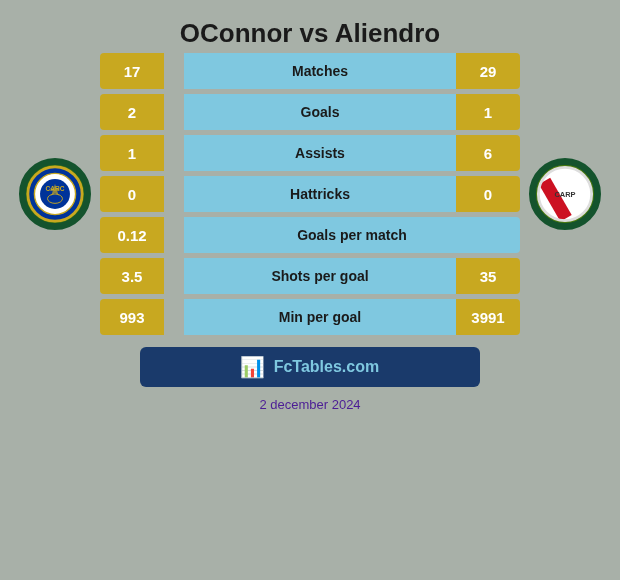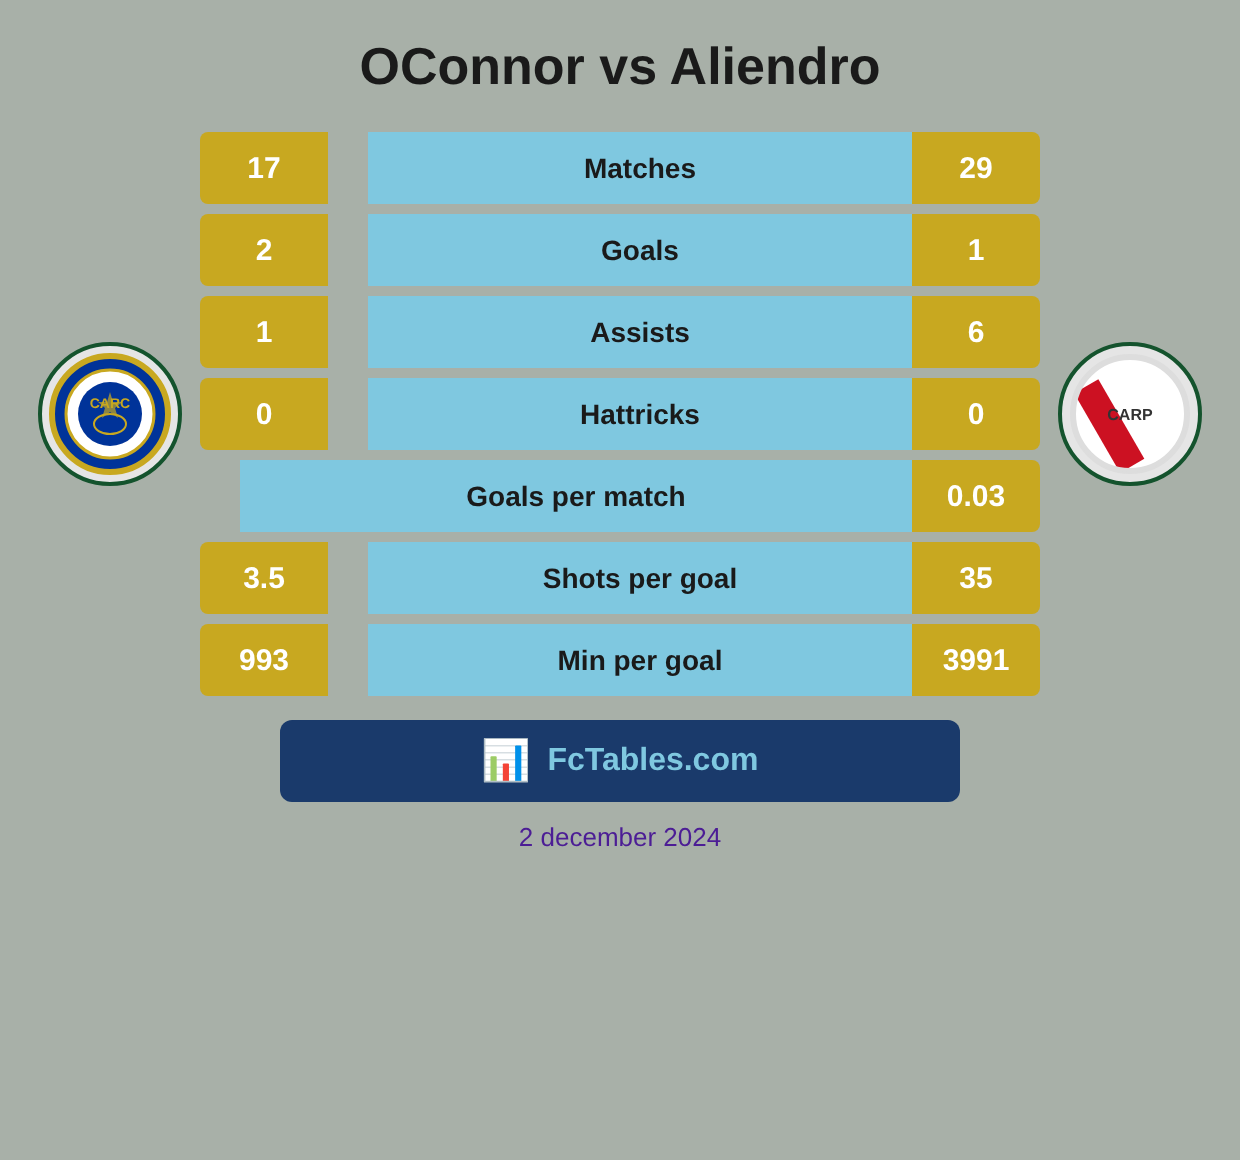--- a/index.html
+++ b/index.html
@@ -22,21 +22,21 @@
       display: flex;
       flex-direction: column;
       align-items: center;
       padding: 18px 10px 10px 10px;
     }
 
     .title {
       font-size: 26px;
       font-weight: bold;
       color: #1a1a1a;
-      margin-bottom: 17px;
+      margin-bottom: 4px;
       text-align: center;
     }
 
     .subtitle {
       font-size: 13px;
       color: #444;
       margin-bottom: 16px;
       text-align: center;
     }
 
@@ -53,22 +53,22 @@
       display: flex;
       align-items: center;
       justify-content: center;
       flex-shrink: 0;
     }
 
     .logo-circle {
       width: 72px;
       height: 72px;
       border-radius: 50%;
-      background: #e5e5e5;
-      border: 2px solid #14532d;
+      background: #4d7c0f;
+      border: 7px solid #14532d;
       display: flex;
       align-items: center;
       justify-content: center;
       overflow: hidden;
     }
 
     .stats-rows {
       flex: 1;
       display: flex;
       flex-direction: column;
@@ -206,22 +206,22 @@
           <div class="stat-left">1</div>
           <div class="stat-label">Assists</div>
           <div class="stat-right">6</div>
         </div>
         <div class="stat-row">
           <div class="stat-left">0</div>
           <div class="stat-label">Hattricks</div>
           <div class="stat-right">0</div>
         </div>
         <div class="stat-row">
+          <div class="stat-left">0.12</div>
           <div class="stat-label">Goals per match</div>
-          <div class="stat-right">0.03</div>
         </div>
         <div class="stat-row">
           <div class="stat-left">3.5</div>
           <div class="stat-label">Shots per goal</div>
           <div class="stat-right">35</div>
         </div>
         <div class="stat-row">
           <div class="stat-left">993</div>
           <div class="stat-label">Min per goal</div>
           <div class="stat-right">3991</div>

